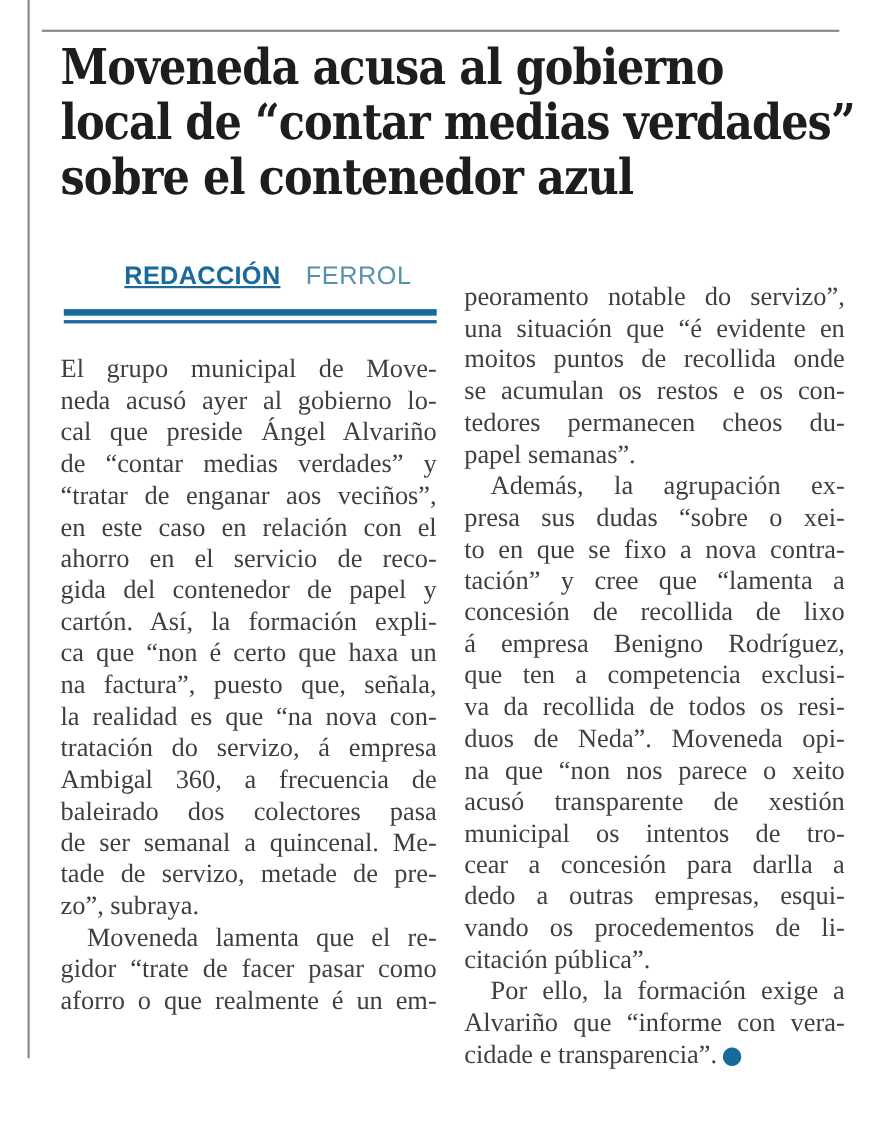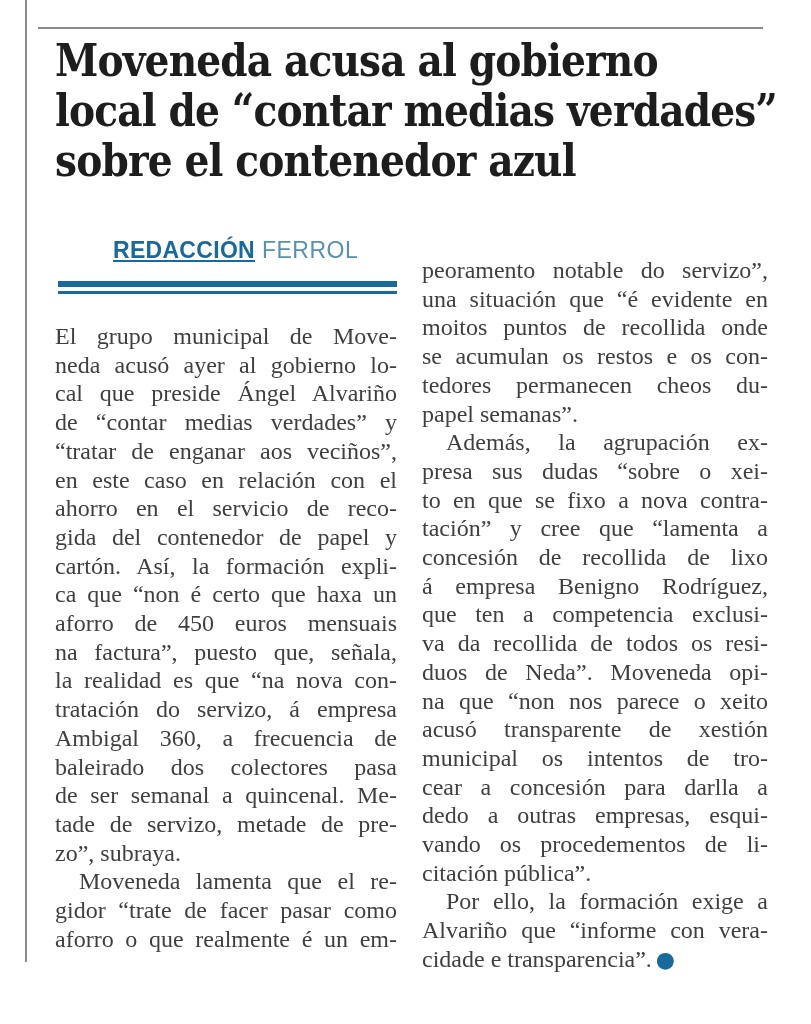--- a/index.html
+++ b/index.html
@@ -37,21 +37,21 @@
     font-family:"Liberation Sans", sans-serif;
     font-size:23px; line-height:26px;
     white-space:nowrap;
   }
   .byline-author {
     color:var(--accent, #186a9c);
     font-weight:bold; letter-spacing:0.3px;text-decoration:underline;
   }
   .byline-location {
     color:var(--location-blue, #5890af);
-    font-weight:normal; letter-spacing:0.5px; margin-left:7px;
+    font-weight:normal; letter-spacing:0.5px; margin-left:23px;
   }
   .byline-rules { position:absolute; left:58px; top:281px; width:339px; }
   .rule-thick { height:6px; background:var(--accent, #186a9c); }
   .rule-thin  { height:3px; background:var(--accent, #186a9c); margin-top:4px; }
   .col {
     position:absolute;
     font-size:24px; line-height:28.7px;
     color:var(--body-color, #3f3f3f);
   }
   .col-left  { left:55px;  top:322px; width:342px; }
@@ -91,21 +91,20 @@
     <div class="line">El grupo municipal de Move-</div>
     <div class="line">neda acusó ayer al gobierno lo-</div>
     <div class="line">cal que preside Ángel Alvariño</div>
     <div class="line">de “contar medias verdades” y</div>
     <div class="line">“tratar de enganar aos veciños”,</div>
     <div class="line">en este caso en relación con el</div>
     <div class="line">ahorro en el servicio de reco-</div>
     <div class="line">gida del contenedor de papel y</div>
     <div class="line">cartón. Así, la formación expli-</div>
     <div class="line">ca que “non é certo que haxa un</div>
-    <div class="line">aforro de 450 euros mensuais</div>
     <div class="line">na factura”, puesto que, señala,</div>
     <div class="line">la realidad es que “na nova con-</div>
     <div class="line">tratación do servizo, á empresa</div>
     <div class="line">Ambigal 360, a frecuencia de</div>
     <div class="line">baleirado dos colectores pasa</div>
     <div class="line">de ser semanal a quincenal. Me-</div>
     <div class="line">tade de servizo, metade de pre-</div>
     <div class="line para-end">zo”, subraya.</div>
     <div class="line indent">Moveneda lamenta que el re-</div>
     <div class="line">gidor “trate de facer pasar como</div>

